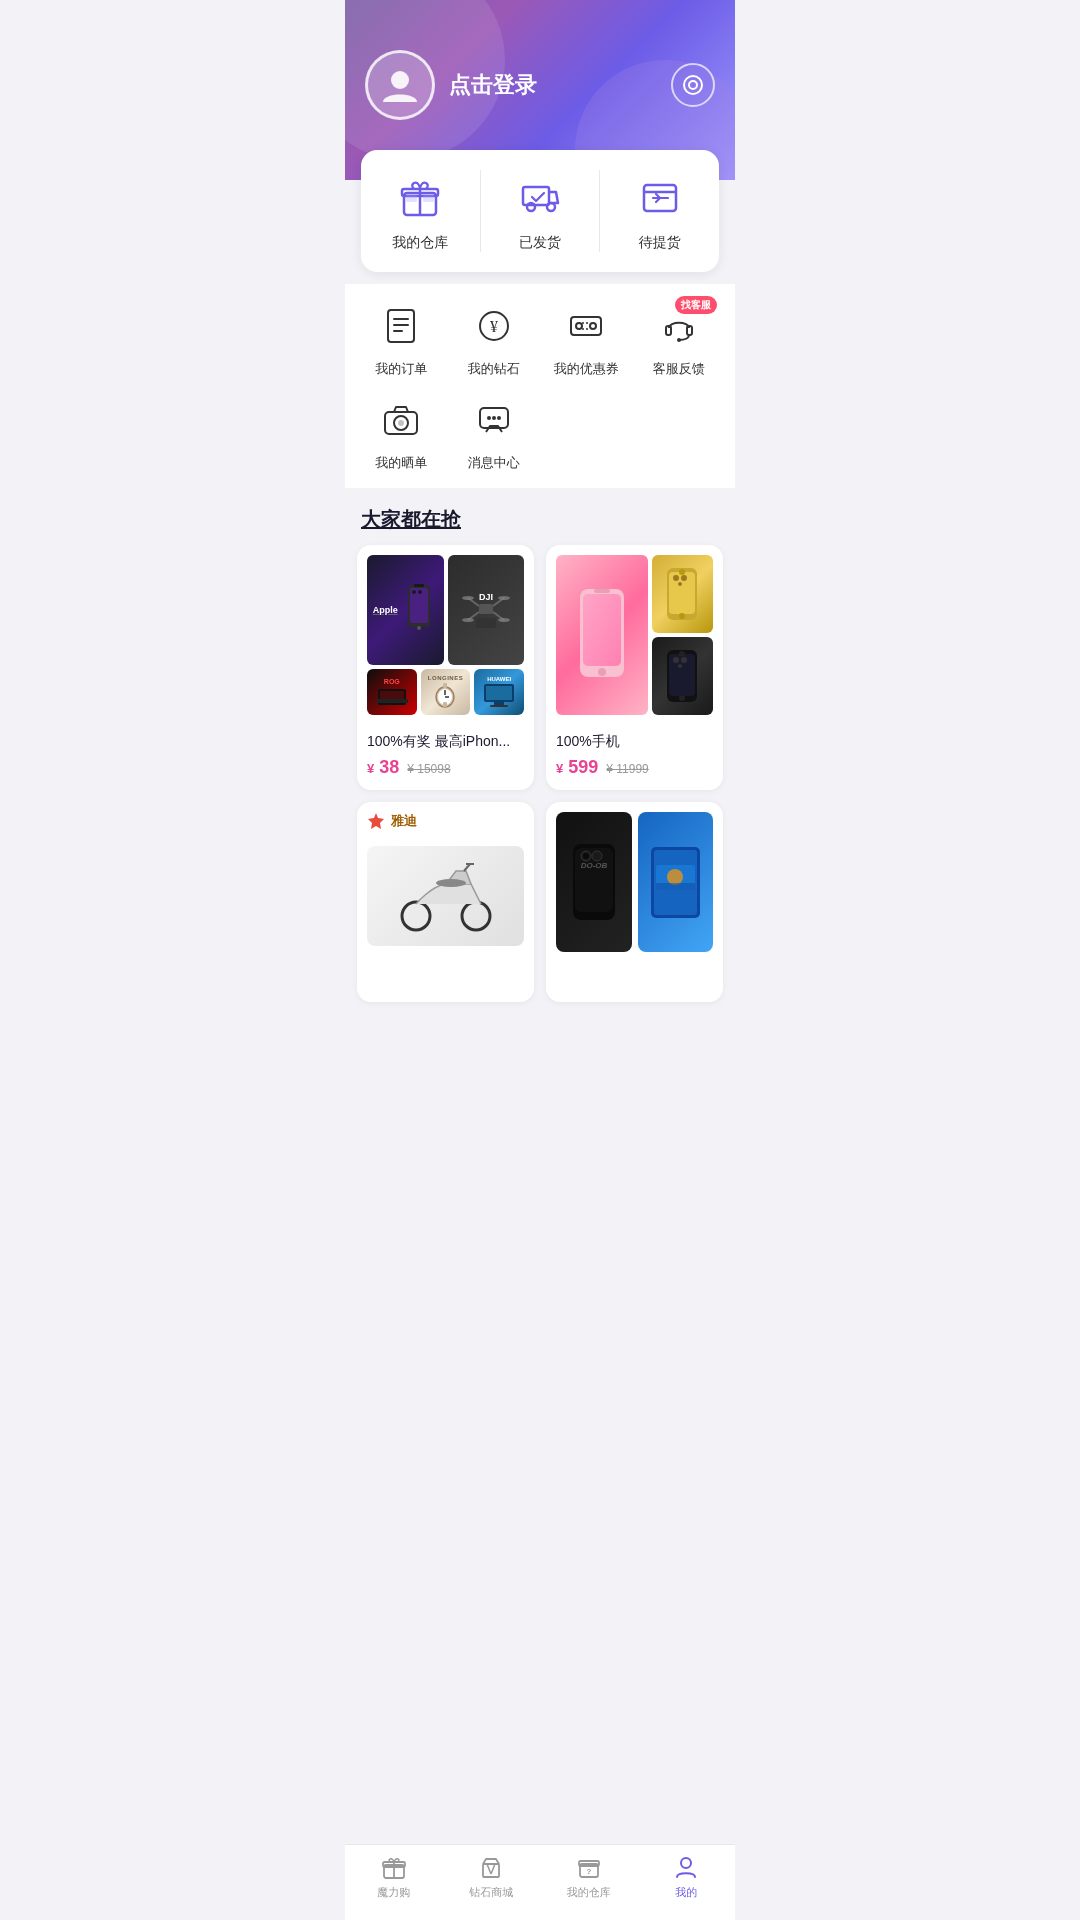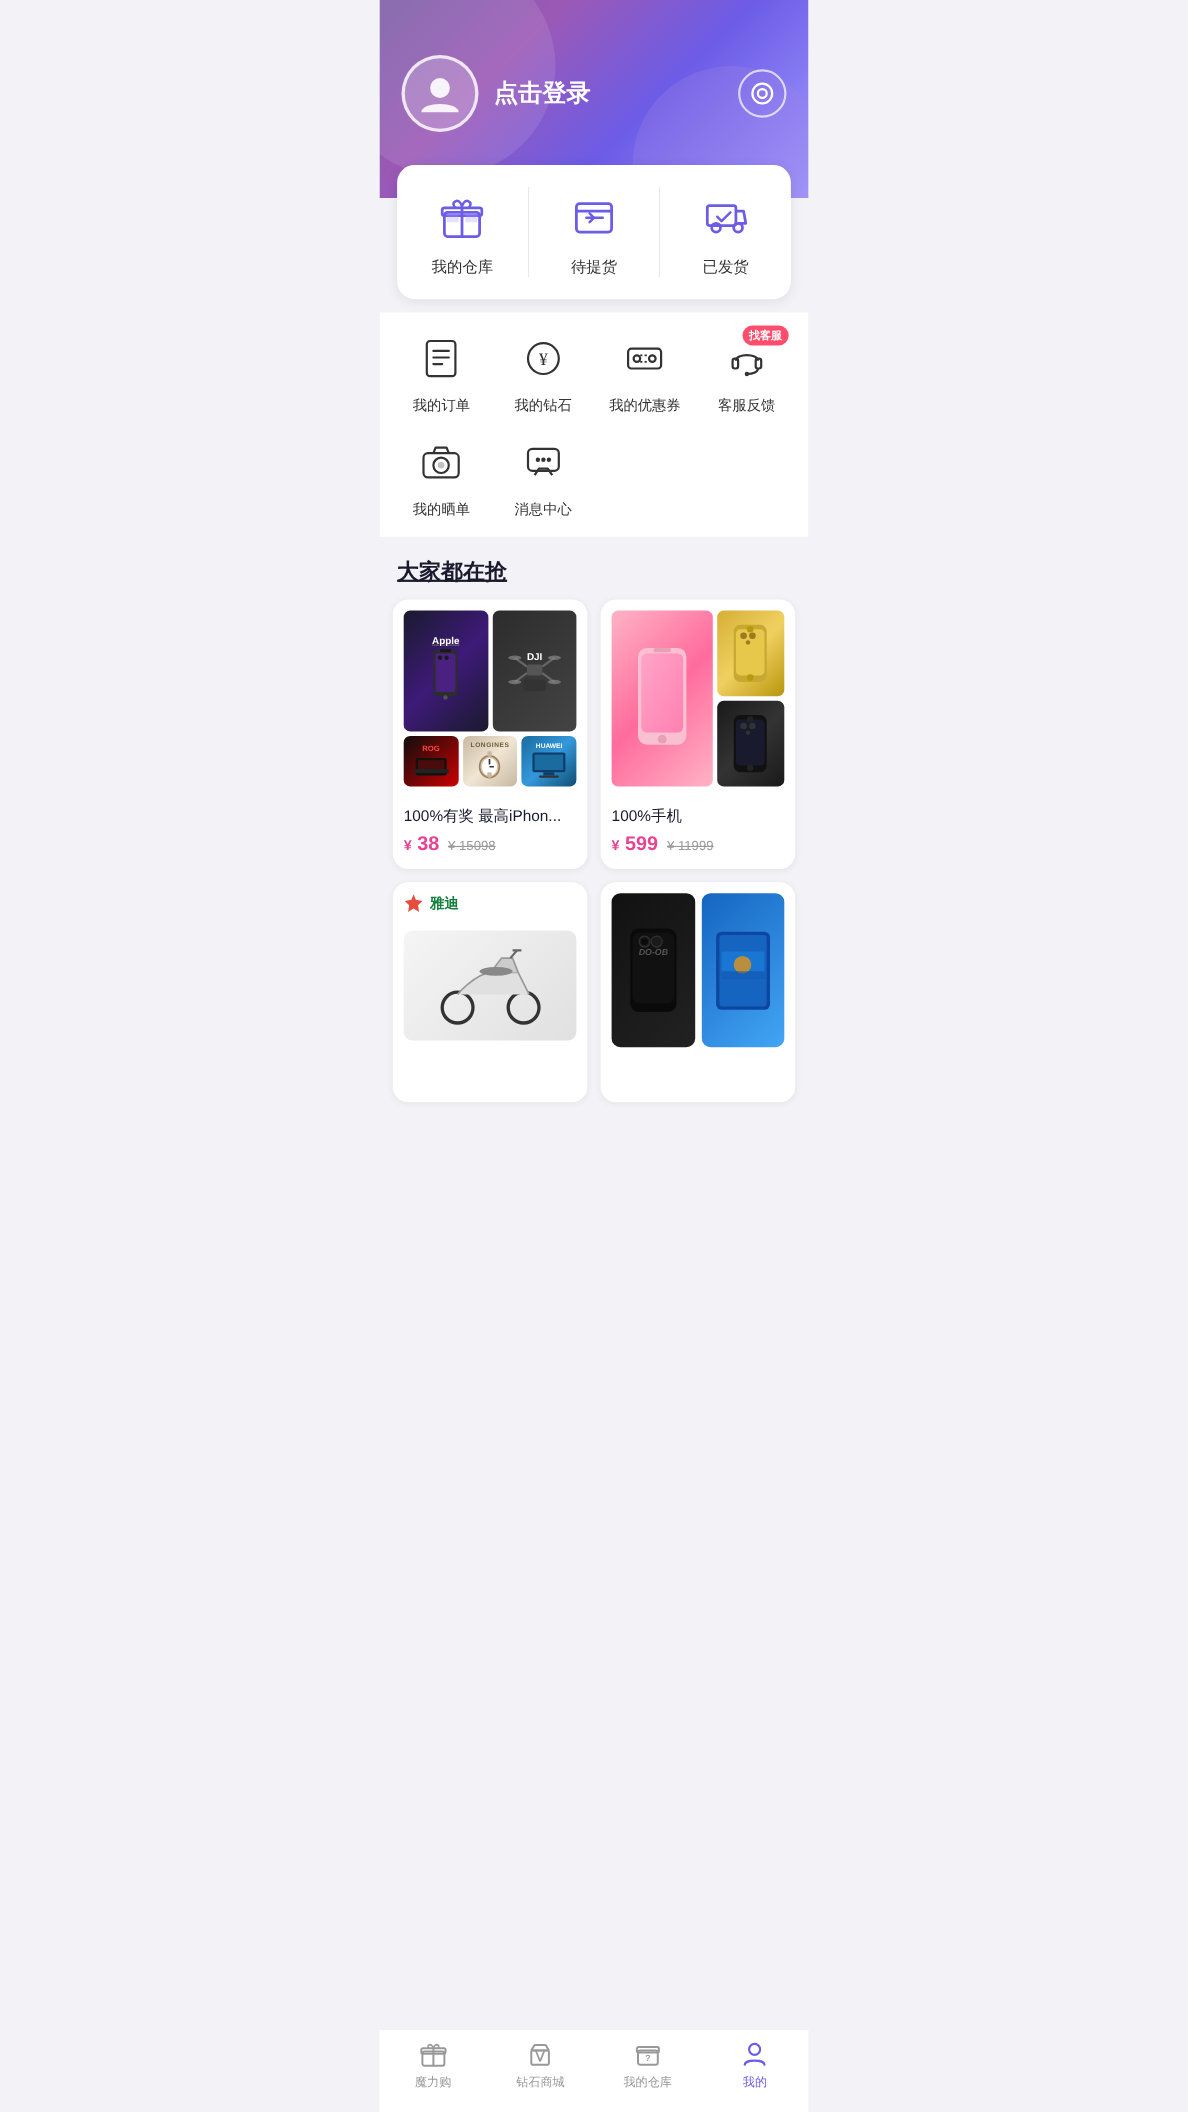--- a/index.html
+++ b/index.html
@@ -324,39 +324,39 @@
 
           <rect x="8" y="20" width="11" height="7" rx="1" fill="#a29bfe" opacity="0.3"></rect>
           <rect x="25" y="20" width="11" height="7" rx="1" fill="#a29bfe" opacity="0.3"></rect>
         </svg>
       </div>
       <span class="qa-label">我的仓库</span>
     </div>
     <div class="quick-action-item">
       <div class="qa-icon">
         <svg viewBox="0 0 44 44" fill="none" xmlns="http://www.w3.org/2000/svg">
-          <rect x="6" y="10" width="32" height="26" rx="3" stroke="#6c5ce7" stroke-width="2.5" fill="none"></rect>
-          <path d="M6 17 H38" stroke="#6c5ce7" stroke-width="2.5"></path>
-          <path d="M15 23 H22 M22 23 L18 19 M22 23 L18 27" stroke="#6c5ce7" stroke-width="2.2" stroke-linecap="round" stroke-linejoin="round"></path>
-          <path d="M22 23 H30" stroke="#6c5ce7" stroke-width="2.2" stroke-linecap="round"></path>
-        </svg>
-      </div>
-      <span class="qa-label">待提货</span>
-    </div>
-    <div class="quick-action-item">
-      <div class="qa-icon">
-        <svg viewBox="0 0 44 44" fill="none" xmlns="http://www.w3.org/2000/svg">
           <rect x="5" y="12" width="26" height="18" rx="2" stroke="#6c5ce7" stroke-width="2.5" fill="none"></rect>
           <path d="M31 17 L38 17 L40 28 L31 28" stroke="#6c5ce7" stroke-width="2.5" fill="none" stroke-linejoin="round"></path>
           <circle cx="13" cy="32" r="4" stroke="#6c5ce7" stroke-width="2.5" fill="none"></circle>
           <circle cx="33" cy="32" r="4" stroke="#6c5ce7" stroke-width="2.5" fill="none"></circle>
           <polyline points="14,22 18,26 26,18" stroke="#6c5ce7" stroke-width="2.2" stroke-linecap="round" stroke-linejoin="round"></polyline>
         </svg>
       </div>
       <span class="qa-label">已发货</span>
+    </div>
+    <div class="quick-action-item">
+      <div class="qa-icon">
+        <svg viewBox="0 0 44 44" fill="none" xmlns="http://www.w3.org/2000/svg">
+          <rect x="6" y="10" width="32" height="26" rx="3" stroke="#6c5ce7" stroke-width="2.5" fill="none"></rect>
+          <path d="M6 17 H38" stroke="#6c5ce7" stroke-width="2.5"></path>
+          <path d="M15 23 H22 M22 23 L18 19 M22 23 L18 27" stroke="#6c5ce7" stroke-width="2.2" stroke-linecap="round" stroke-linejoin="round"></path>
+          <path d="M22 23 H30" stroke="#6c5ce7" stroke-width="2.2" stroke-linecap="round"></path>
+        </svg>
+      </div>
+      <span class="qa-label">待提货</span>
     </div>
   </div>
 
   <div class="menu-section">
     <div class="menu-grid">
 
       <div class="menu-item">
         <div class="menu-icon">
           <svg viewBox="0 0 40 40" fill="none">
             <rect x="7" y="4" width="26" height="32" rx="3" stroke="#333" stroke-width="2"></rect>
@@ -433,21 +433,21 @@
   </div>
 
   <div class="section-title">大家都在抢</div>
 
   <div class="products-grid">
 
     <div class="product-card">
       <div class="product-images">
 
         <div style="display:grid; grid-template-columns:1fr 1fr; gap:4px; height:110px; margin-bottom:4px;">
-          <div class="img-placeholder img-apple-phone" style="border-radius:6px; flex-direction:column; gap:2px;text-decoration:underline;">
+          <div class="img-placeholder img-apple-phone" style="border-radius:6px; flex-direction:row; gap:2px;text-decoration:underline;">
             <span style="font-size:9px; color:white; font-weight:600;">Apple</span>
             <svg width="38" height="55" viewBox="0 0 38 55">
               <rect x="8" y="2" width="22" height="42" rx="4" fill="#2d2d2d"></rect>
               <rect x="10" y="5" width="18" height="35" rx="2" fill="#4a2080"></rect>
               <rect x="14" y="1" width="10" height="3" rx="1" fill="#1a1a1a"></rect>
               <circle cx="19" cy="45" r="2" fill="#555"></circle>
 
               <circle cx="14" cy="9" r="2" fill="#1a1a1a"></circle>
               <circle cx="20" cy="9" r="2" fill="#1a1a1a"></circle>
             </svg>
@@ -570,21 +570,21 @@
         </div>
       </div>
     </div>
 
     <div class="product-card" style="height:200px; overflow:hidden;">
       <div class="product-images" style="padding:10px; display:flex; align-items:center; gap:8px;">
         <div style="display:flex; align-items:center; gap:6px; margin-bottom:6px;">
           <svg width="18" height="18" viewBox="0 0 18 18">
             <polygon points="9,1 11,6 17,7 13,11 14,17 9,14 4,17 5,11 1,7 7,6" fill="#e74c3c"></polygon>
           </svg>
-          <span style="font-size:13px; font-weight:700; color:#15803d;">雅迪</span>
+          <span style="font-size:13px; font-weight:700; color:#a16207;">雅迪</span>
         </div>
       </div>
       <div style="padding:0 10px;">
         <div class="img-placeholder img-yadea" style="height:100px; border-radius:8px;">
           <svg width="120" height="80" viewBox="0 0 120 80">
 
             <circle cx="30" cy="60" r="14" fill="none" stroke="#333" stroke-width="3"></circle>
             <circle cx="90" cy="60" r="14" fill="none" stroke="#333" stroke-width="3"></circle>
 
             <path d="M30 48 C30 48 45 30 60 28 L85 28 L95 48" fill="#e0e0e0" stroke="#999" stroke-width="1.5"></path>

